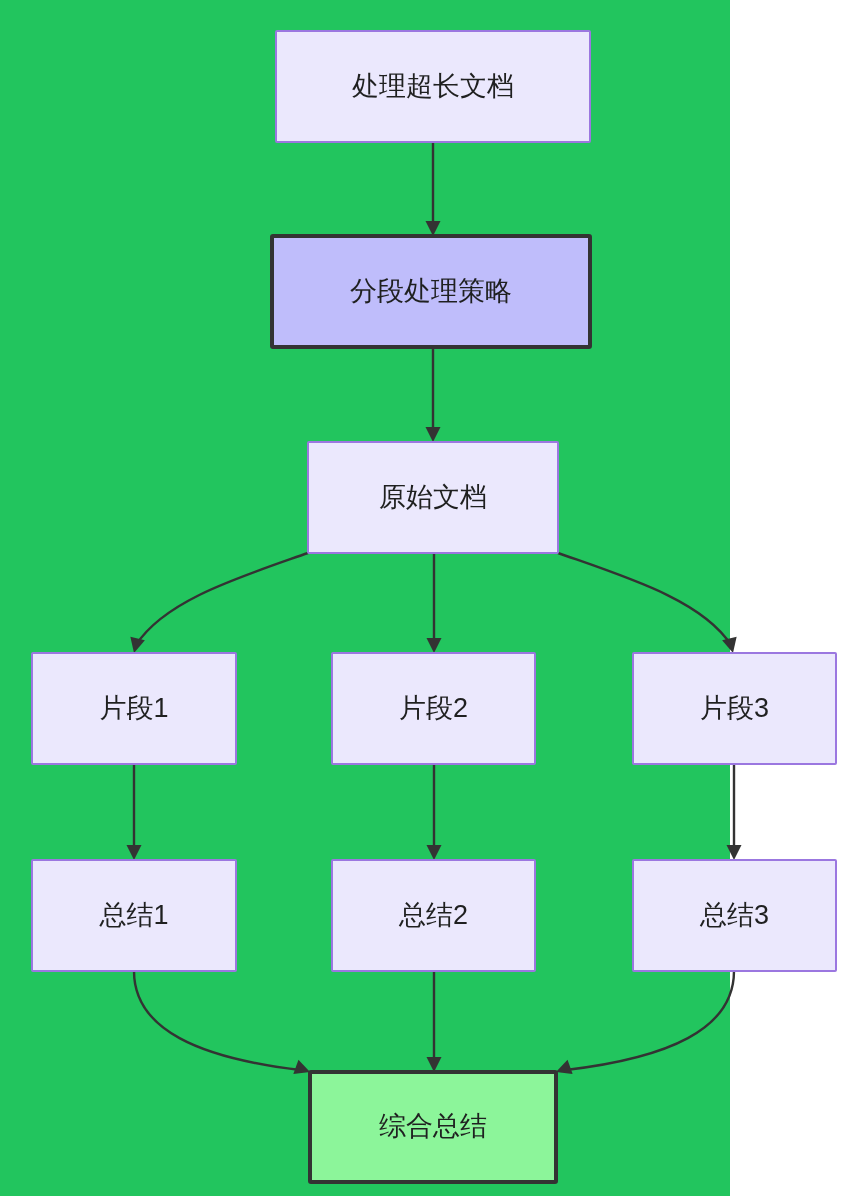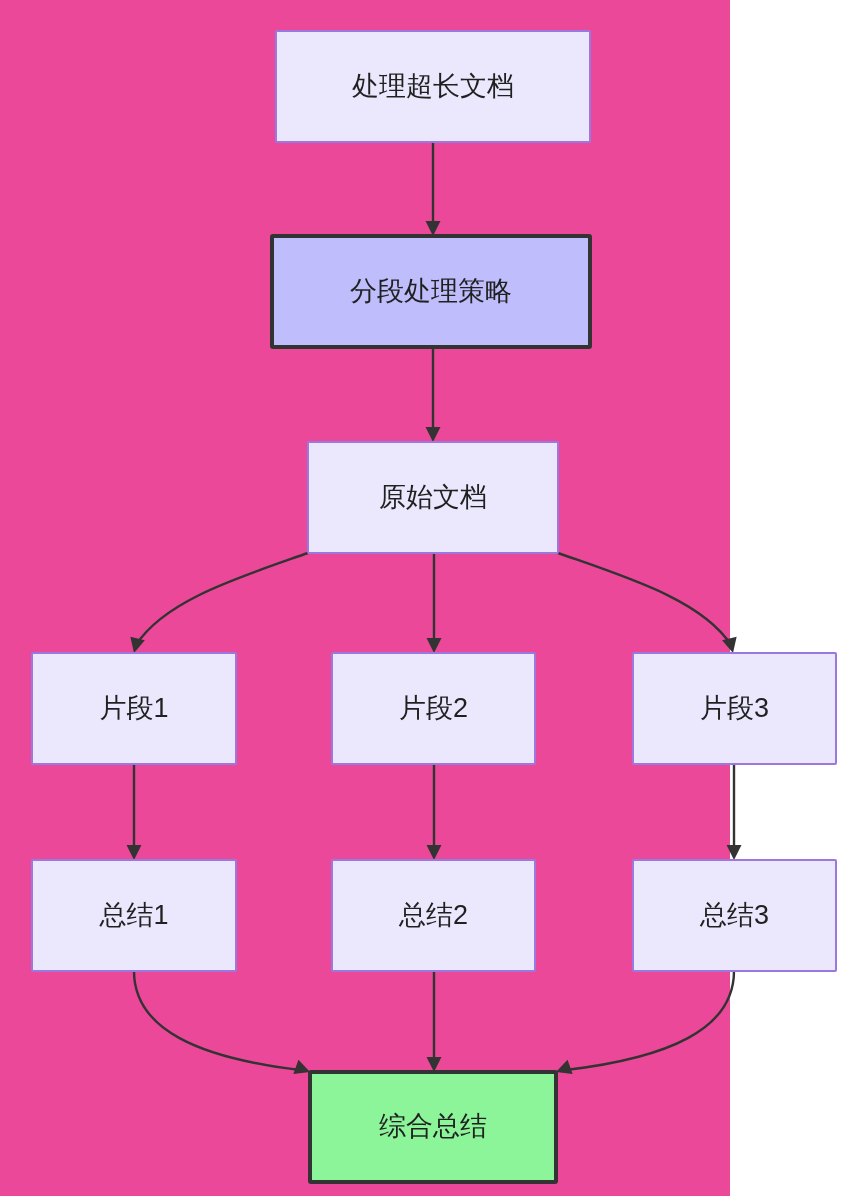--- a/index.html
+++ b/index.html
@@ -11,21 +11,21 @@
   body {
     width: 852px;
     height: 1196px;
     font-family: "Liberation Sans", "DejaVu Sans", sans-serif;
     overflow: hidden;
   }
   #diagram-root {
     position: relative;
     width: 730px;
     height: 1196px;
-    background: #ec4899;
+    background: #22c55e;
   }
   svg.flowchart {
     display: block;
     width: 852px;
     height: 1196px;
   }
   .node-rect {
     stroke-width: 2px;
   }
   .node-rect.emphasis {

